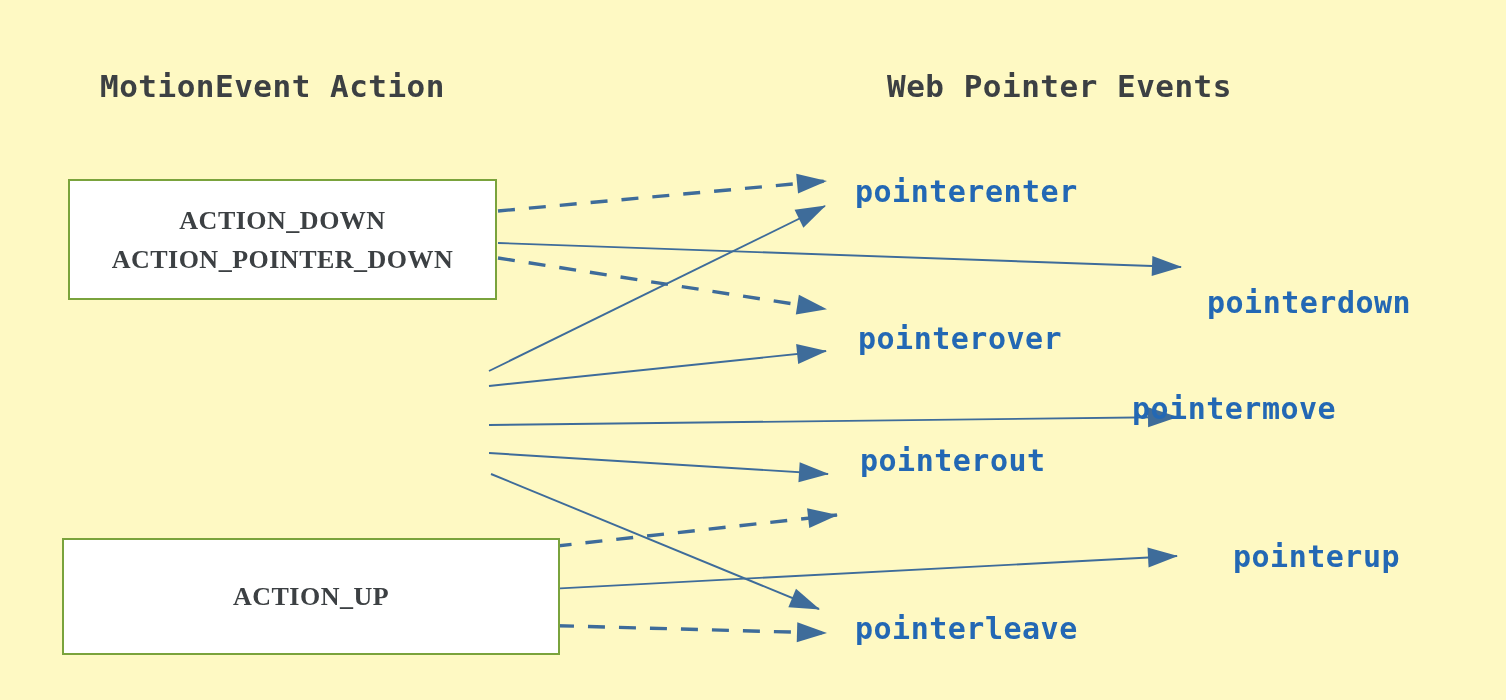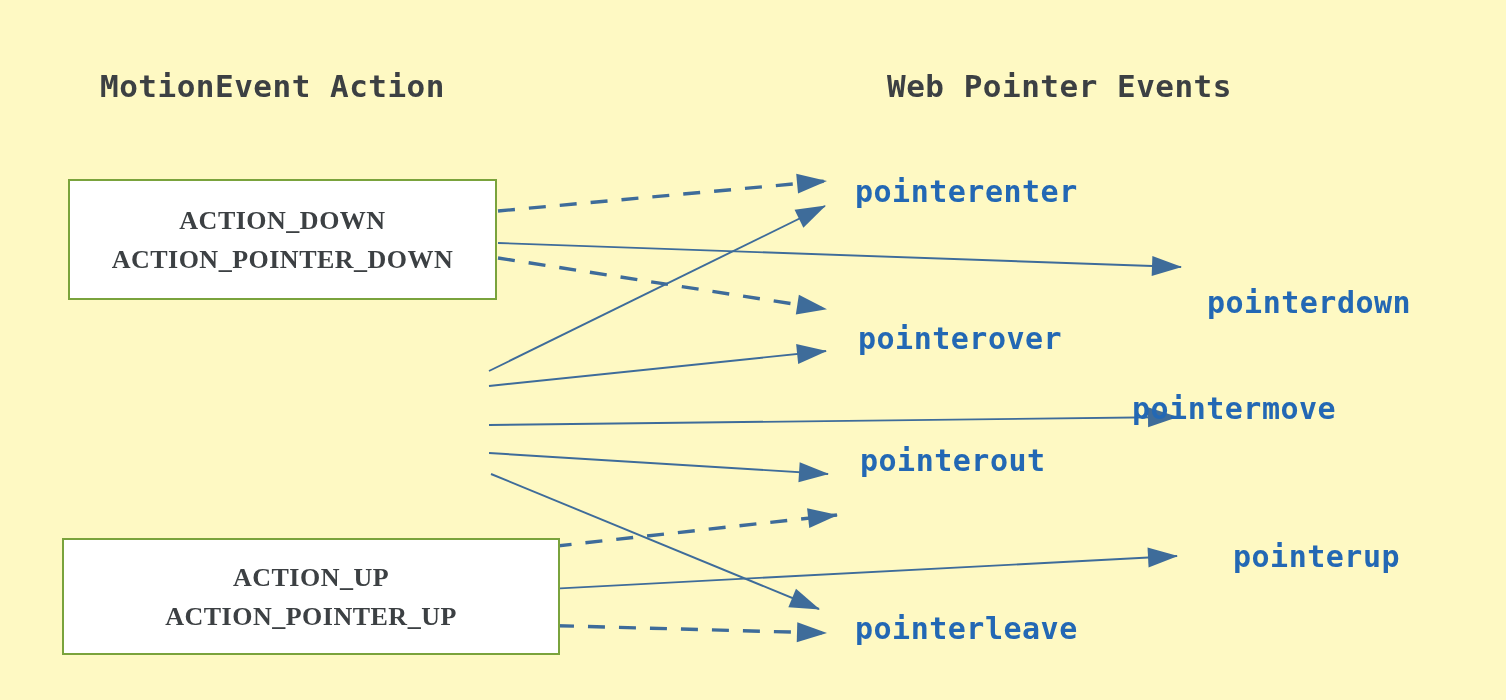--- a/index.html
+++ b/index.html
@@ -68,21 +68,20 @@
   <div class="col-header" style="left:887px;top:68px;">Web Pointer Events</div>
 
   <div class="action-box" style="left:68px;top:179px;width:429px;height:121px;">
     <div class="action-line">ACTION_DOWN</div>
     <div class="action-line">ACTION_POINTER_DOWN</div>
   </div>
 
 
   <div class="action-box" style="left:62px;top:538px;width:498px;height:117px;">
     <div class="action-line">ACTION_UP</div>
-    <div class="action-line">ACTION_POINTER_UP</div>
   </div>
 
   <div class="event-label" style="left:855px;top:175px;">pointerenter</div>
   <div class="event-label" style="left:1207px;top:252px;margin-top:34px;">pointerdown</div>
   <div class="event-label" style="left:858px;top:322px;">pointerover</div>
   <div class="event-label" style="left:1132px;top:392px;">pointermove</div>
   <div class="event-label" style="left:860px;top:444px;">pointerout</div>
   <div class="event-label" style="left:1213px;top:540px;margin-left:20px;">pointerup</div>
   <div class="event-label" style="left:855px;top:612px;">pointerleave</div>
 

